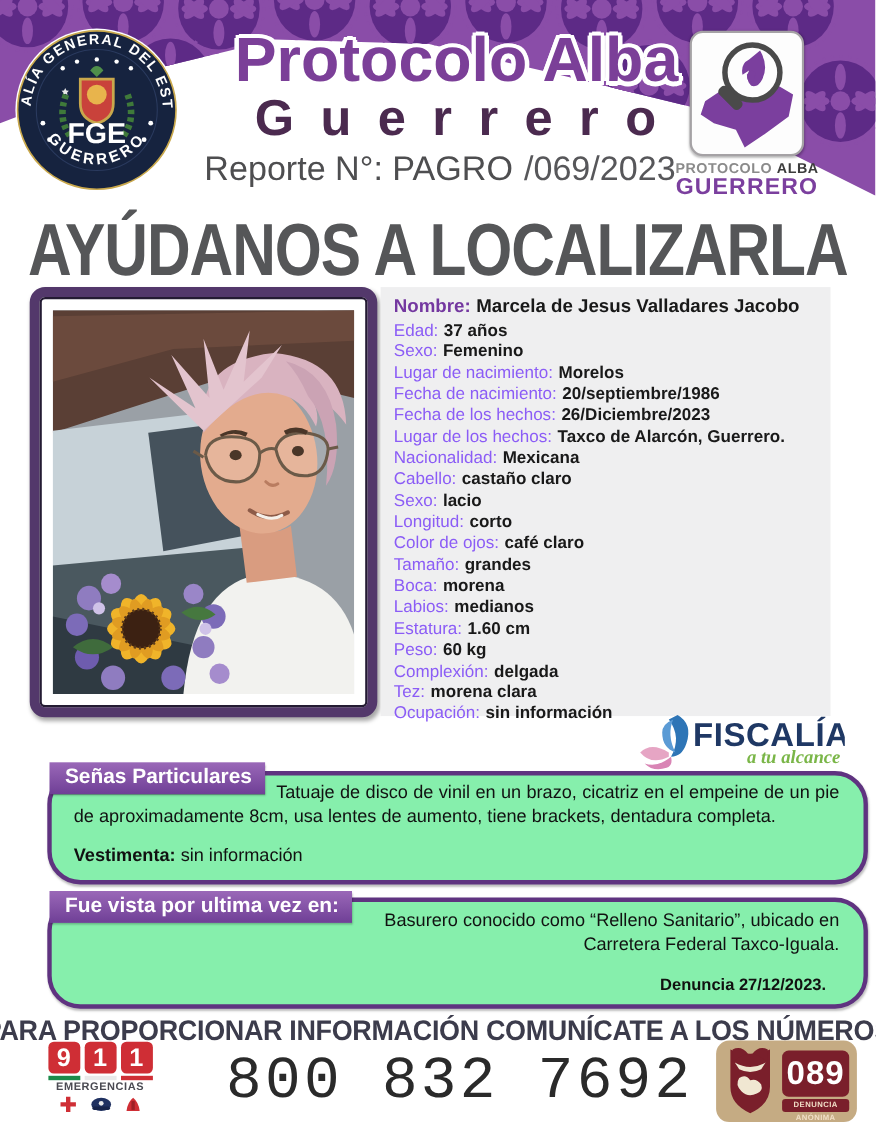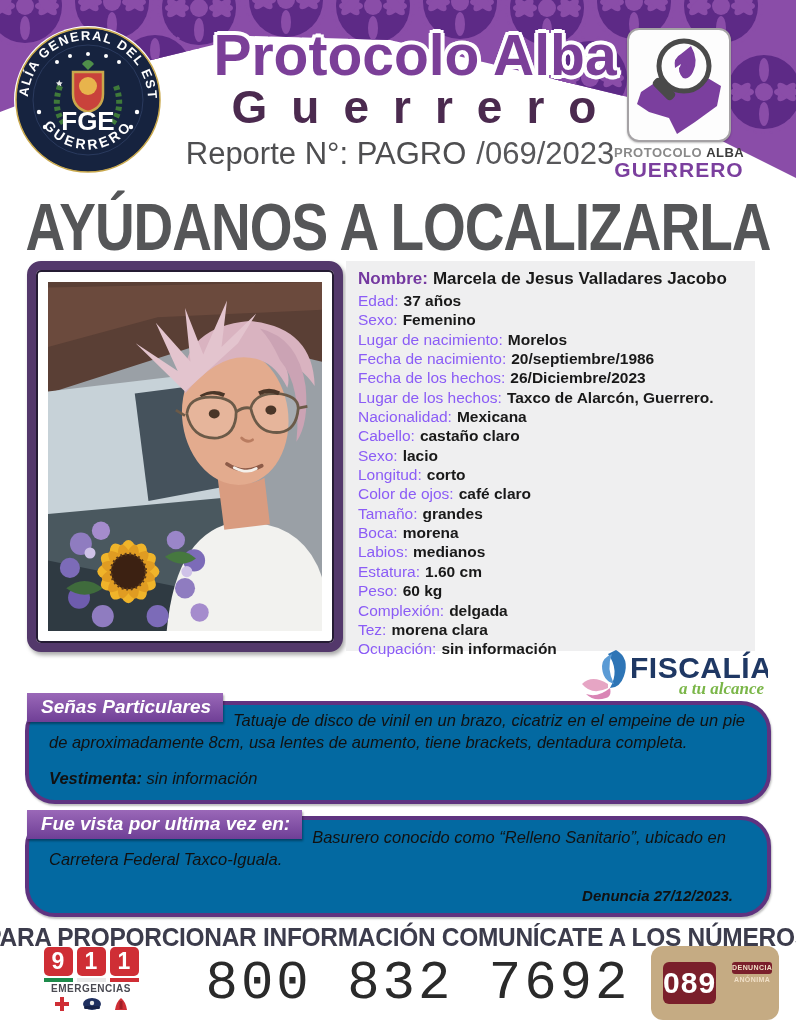--- a/index.html
+++ b/index.html
@@ -44,22 +44,22 @@
   .frow { line-height:19.35px; font-size:15.5px; white-space:nowrap; }
   .flabel { color:#8b5cf6; }
   .fvalue { color:#191919; font-weight:700; margin-left:5px; }
   .frow.emphasis { line-height:24px; font-size:17px; }
   .frow.emphasis .flabel { font-weight:800; color:#7438a0; }
 
   
   .fiscalia { position:absolute; top:644px; left:578px; width:190px; }
 
   
-  .section-box { position:absolute; left:25px; width:746px; background:#0369a1;
-                 border:4px solid #5f3380; border-radius:30px; box-shadow:1px 2px 2px rgba(0,0,0,.25);font-style:italic; }
+  .section-box { position:absolute; left:43px; width:746px; background:#86efac;
+                 border:4px solid #5f3380; border-radius:30px; box-shadow:1px 2px 2px rgba(0,0,0,.25); }
   .senas-box { top:701px; height:103px; padding:4px 22px 0 20px; }
   .seen-box  { top:816px; height:101px; padding:6px 22px 0 20px; }
   .sec-label { float:left; background:linear-gradient(180deg,#9a68b8,#6f3f96); color:#fff;
                font-size:19px; font-weight:700; padding:3px 12px 4px 14px; margin:-16px 10px 0 -22px;
                box-shadow:1px 2px 2px rgba(0,0,0,.35); white-space:nowrap; }
   .sec-text { font-size:16.5px; color:#111; text-align:justify; line-height:22px; }
   .sub-line { clear:both; margin-top:16px; font-size:16.5px; color:#111; }
   .sub-line b { font-weight:800; }
   .denuncia { position:absolute; right:34px; bottom:9px; font-size:15px; font-weight:800; color:#111; }
 
@@ -76,21 +76,21 @@
   .digit { width:29px; height:29px; background:#cf2e35; border-radius:5px; color:#fff;
            font-weight:800; font-size:23px; line-height:29px; text-align:center; }
   .bars { display:flex; justify-content:center; gap:4px; margin-top:2px; }
   .bars span { width:29px; height:4px; display:block; }
   .bar-g { background:#1c8a4a; } .bar-w { background:#e9e9e9; } .bar-r { background:#cf2e35; }
   .lbl911 { font-size:10px; font-weight:700; color:#4a4a52; letter-spacing:.5px; margin-top:1px; }
   .icons911 { display:flex; justify-content:center; gap:12px; margin-top:2px; align-items:center; }
 
   .logo089 { position:absolute; top:946px; left:651px; width:128px; height:74px;
              background:#c5ab83; border-radius:12px; padding:5px 7px; display:flex; gap:5px; align-items:center; }
-  .o89-col { flex:1; display:flex; flex-direction:row; gap:16px; }
+  .o89-col { flex:1; display:flex; flex-direction:column; gap:2px; }
   .o89-num { background:#7a1f2b; border-radius:6px; color:#fff; font-weight:800; font-size:30px;
              text-align:center; line-height:42px; height:42px; letter-spacing:1px; }
   .o89-sub { background:#7a1f2b; border-radius:3px; color:#f0dfc7; font-weight:700; font-size:7px;
              text-align:center; line-height:12px; height:12px; letter-spacing:.4px; }
 </style>
 </head>
 <body>
 
 <svg class="band-svg" width="796" height="185" viewBox="0 0 796 185">
   <defs>
@@ -373,21 +373,21 @@
 <div class="section-box senas-box">
   <div class="sec-label">Señas Particulares</div>
   <div class="sec-text">Tatuaje de disco de vinil en un brazo, cicatriz en el empeine de un pie de aproximadamente 8cm, usa lentes de aumento, tiene brackets, dentadura completa.</div>
   <div class="sub-line">
     <b>Vestimenta:</b><span> sin información</span>
   </div>
 </div>
 
 <div class="section-box seen-box">
   <div class="sec-label">Fue vista por ultima vez en:</div>
-  <div class="sec-text" style="text-align:left;">Basurero conocido como “Relleno Sanitario”, ubicado en Carretera Federal Taxco-Iguala.</div>
+  <div class="sec-text" style="text-align:right;">Basurero conocido como “Relleno Sanitario”, ubicado en Carretera Federal Taxco-Iguala.</div>
   <div class="denuncia">Denuncia 27/12/2023.</div>
 </div>
 
 <div class="instruction">PARA PROPORCIONAR INFORMACIÓN COMUNÍCATE A LOS NÚMEROS</div>
 <div class="phone">800 832 7692</div>
 
 <div class="logo911">
   <div class="digits">
     <span class="digit">9</span>
     <span class="digit">1</span>

